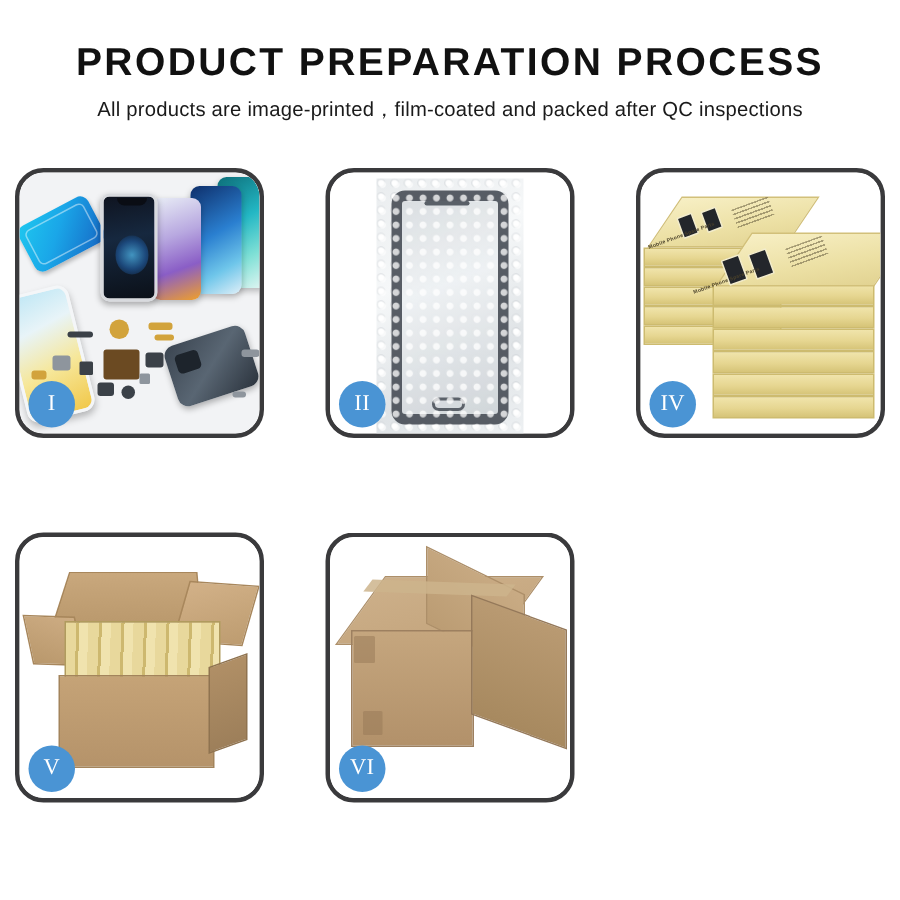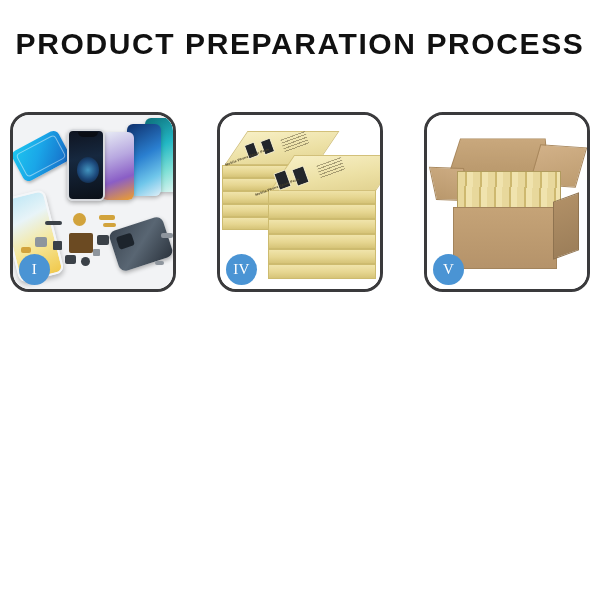--- a/index.html
+++ b/index.html
@@ -7,21 +7,21 @@
     width: 600px; height: 600px;
     background: #ffffff;
     font-family: "Liberation Sans", sans-serif;
     overflow: hidden;
   }
   .page { position: relative; width: 600px; height: 600px; background: #fff; }
 
   
   .header { padding-top: 28px; text-align: center; }
   .title {
-    font-size: 30px;
+    font-size: 26px;
     font-weight: bold;
     letter-spacing: 1.6px;
     color: #111111;
     line-height: 1.05;
     white-space: nowrap;
   }
   .subtitle {
     margin-top: 9px;
     font-size: 13.5px;
     font-weight: normal;
@@ -269,20 +269,21 @@
   }
   .sc-tab { position:absolute; background: rgba(150,120,85,.5); border-radius:1px; }
 </style>
 </head>
 <body>
 
 <div class="page">
 
   <div class="header">
     <div class="title">PRODUCT PREPARATION PROCESS</div>
+    <div class="subtitle">All products are image-printed，film-coated and packed after QC inspections</div>
   </div>
 
   <div class="grid">
 
     <div class="panel">
       <div class="photo p1">
         <div class="ph ph-a"></div>
         <div class="ph ph-e"></div>
         <div class="ph ph-d"></div>
         <div class="ph ph-c"></div>
@@ -302,20 +303,30 @@
         <div class="part round dark" style="left:68px;top:142px;width:9px;height:9px;"></div>
         <div class="part" style="left:18px;top:140px;width:8px;height:12px;border-radius:2px;"></div>
         <div class="part gold" style="left:8px;top:132px;width:10px;height:6px;border-radius:2px;"></div>
         <div class="part" style="left:80px;top:134px;width:7px;height:7px;"></div>
         <div class="part" style="left:148px;top:118px;width:12px;height:5px;border-radius:2px;"></div>
         <div class="part" style="left:142px;top:146px;width:9px;height:4px;border-radius:2px;"></div>
       </div>
       <div class="badge">I</div>
     </div>
 
+    <div class="panel">
+      <div class="photo p2">
+        <div class="bw-bg"></div>
+        <div class="bw-screen"></div>
+        <div class="bw-speaker"></div>
+        <div class="bw-home"></div>
+        <div class="bw-tex"></div>
+      </div>
+      <div class="badge">II</div>
+    </div>
 
 
     <div class="panel">
       <div class="photo p4">
         <div class="stack">
 
           <div class="sbox" style="left:2px;top:50px;width:92px;height:13px;"></div>
           <div class="sbox" style="left:2px;top:63px;width:92px;height:13px;"></div>
           <div class="sbox" style="left:2px;top:76px;width:92px;height:13px;"></div>
           <div class="sbox" style="left:2px;top:89px;width:92px;height:13px;"></div>
@@ -347,15 +358,27 @@
         <div class="ct-flap-back"></div>
         <div class="ct-flap-right"></div>
         <div class="ct-flap-left"></div>
         <div class="ct-fill"></div>
         <div class="ct-front"></div>
         <div class="ct-side"></div>
       </div>
       <div class="badge">V</div>
     </div>
 
+    <div class="panel">
+      <div class="photo p6">
+        <div class="sc-top"></div>
+        <div class="sc-top2"></div>
+        <div class="sc-tape"></div>
+        <div class="sc-front"></div>
+        <div class="sc-right"></div>
+        <div class="sc-tab" style="left:16px;top:66px;width:14px;height:18px;"></div>
+        <div class="sc-tab" style="left:22px;top:116px;width:13px;height:16px;"></div>
+      </div>
+      <div class="badge">VI</div>
+    </div>
 
   </div>
 </div>
 
 </body></html>

